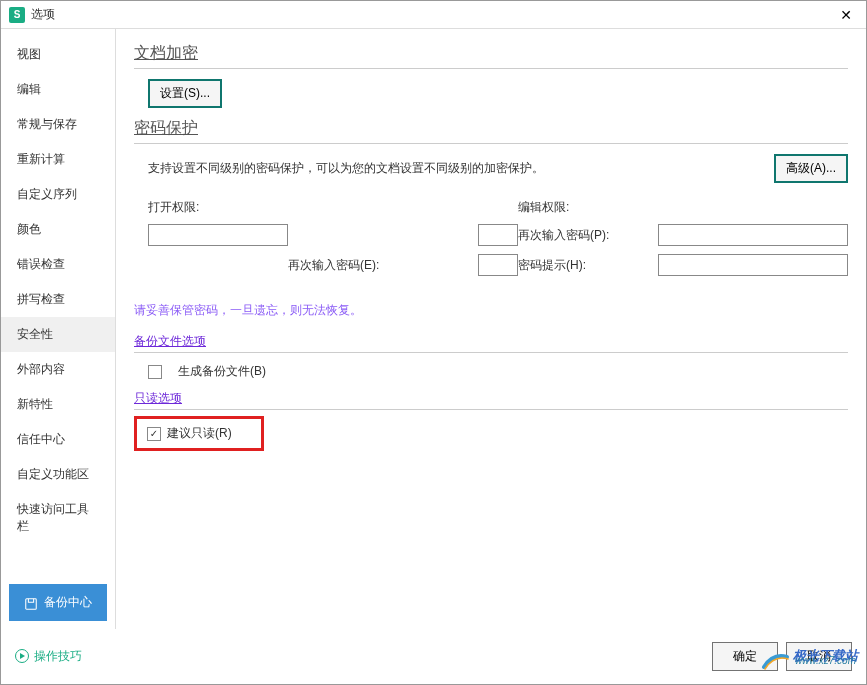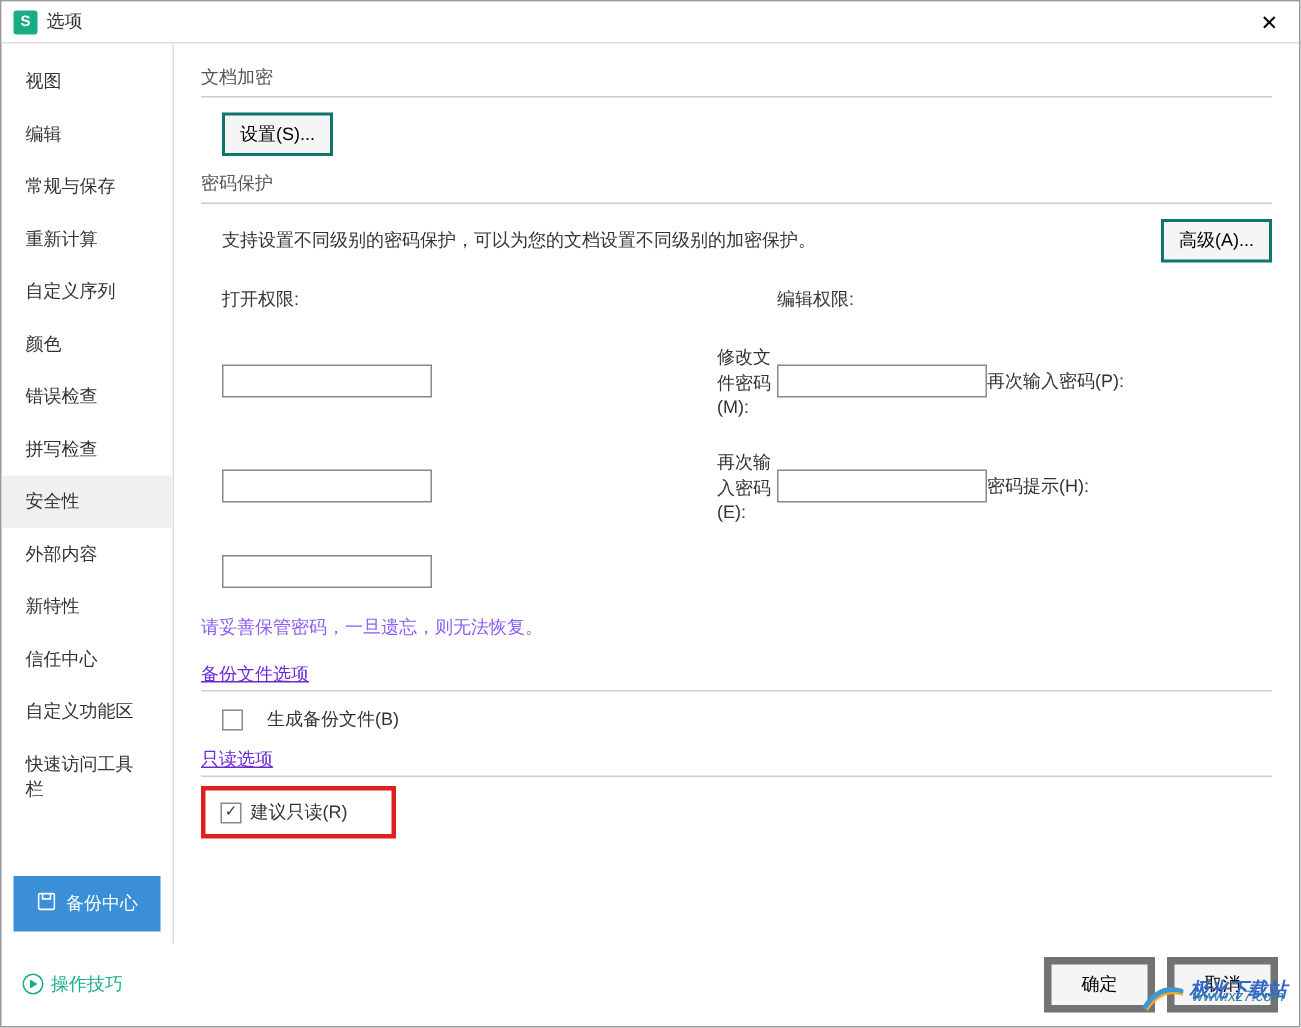--- a/index.html
+++ b/index.html
@@ -59,39 +59,40 @@
     }
     .sidebar-item.selected {
       background: #f0f0f0;
     }
     .backup-btn {
       margin: 8px;
       padding: 10px 8px;
       background: #3a8fd6;
       color: #fff;
       display: flex;
-      align-items: flex-start;
+      align-items: flex-end;
       justify-content: center;
       gap: 6px;
       cursor: pointer;
     }
     .backup-icon {
       width: 14px;
       height: 14px;
     }
     .content {
       flex: 1;
       padding: 14px 18px;
       color: #333;
       position: relative;
     }
     .section-title {
       color: #555;
       margin-bottom: 4px;
-      font-size: 12px;
+      font-size: 16px;
+      text-decoration: underline;
     }
     .section-desc {
       color: #333;
       padding: 4px 0 10px 14px;
       display: flex;
       align-items: center;
     }
     .section-desc span:first-child { flex: 1; }
     .action-btn {
       border: 2px solid #0f766e;
@@ -99,21 +100,21 @@
       padding: 4px 10px;
       cursor: pointer;
       font-size: 12px;
       font-family: inherit;
       min-width: 70px;
     }
     .hr { border-top: 1px solid #ccc; margin-bottom: 6px; }
     .form-grid {
       display: grid;
       grid-template-columns: 140px 190px 40px 140px 190px;
-      row-gap: 22px;
+      row-gap: 8px;
       padding-left: 14px;
       margin-top: 6px;
       align-items: center;
     }
     .form-label { color: #333; }
     .form-input {
       border: 1px solid #888;
       height: 22px;
       padding: 0 4px;
       font-size: 12px;
@@ -194,21 +195,21 @@
       border-bottom: 3px solid transparent;
       margin-left: 1px;
     }
     .footer-right {
       display: flex;
       align-items: center;
       gap: 8px;
       position: relative;
     }
     .footer-btn {
-      border: 5px solid #737373;
+      border: 1px solid #737373;
       background: #f5f5f5;
       padding: 5px 20px;
       cursor: pointer;
       font-size: 12px;
       font-family: inherit;
     }
     .watermark {
       position: absolute;
       right: -6px;
       bottom: -2px;
@@ -275,21 +276,20 @@
       <button class="action-btn">高级(A)...</button>
     </div>
 
     <div class="form-grid">
       <div class="col-head">打开权限:</div>
       <div class="gap"></div>
       <div class="col-head">编辑权限:</div>
 
       <input class="form-input" type="password" style="">
       <div></div>
-      <div class="form-label">修改文件密码(M):</div>
       <input class="form-input" type="password" style="">
 
       <div class="form-label">再次输入密码(P):</div>
       <input class="form-input" type="password" style="">
       <div></div>
       <div class="form-label">再次输入密码(E):</div>
       <input class="form-input" type="password" style="">
 
       <div class="form-label">密码提示(H):</div>
       <input class="form-input" type="text" style="">

